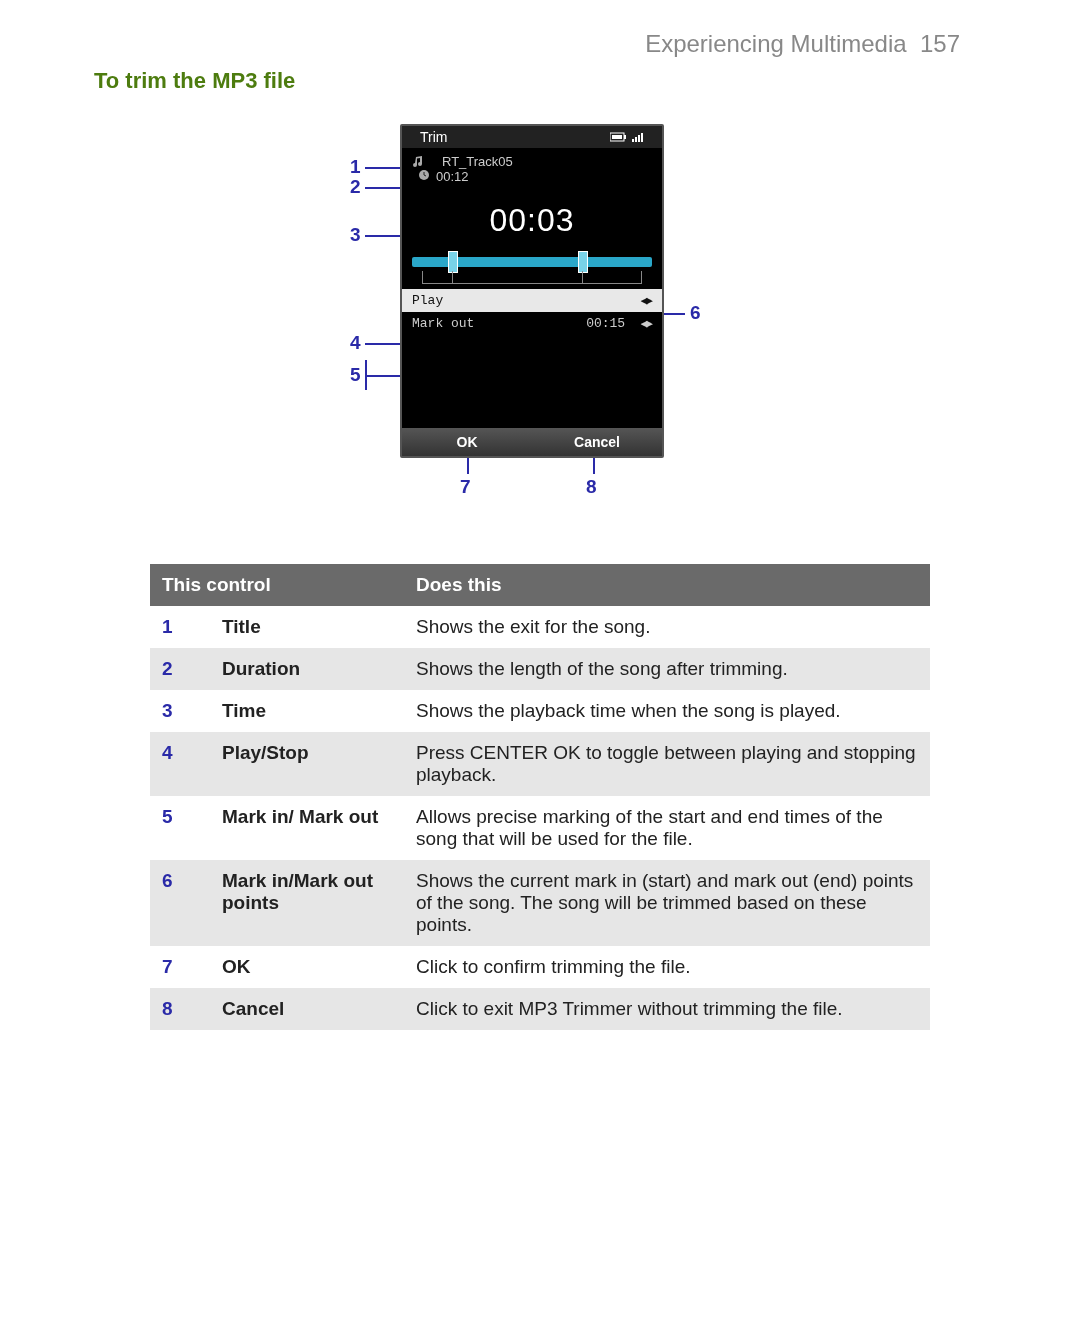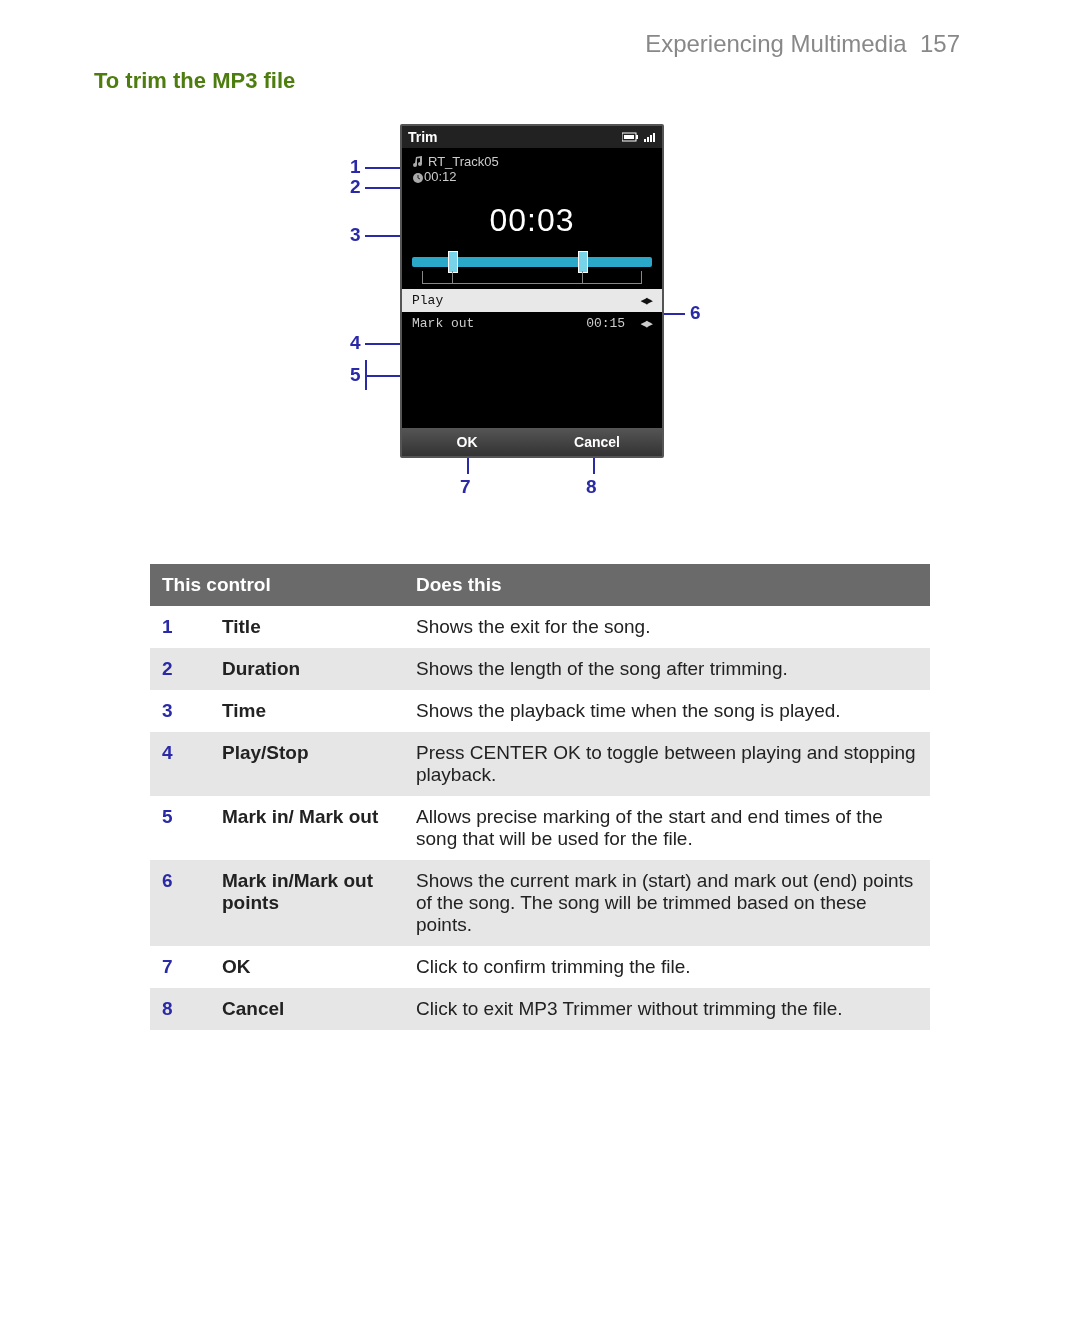--- a/index.html
+++ b/index.html
@@ -40,42 +40,43 @@
     border: 2px solid #555;
     border-radius: 2px;
     overflow: hidden;
     color: #ccc;
     font-size: 13px;
   }
   .phone .status-bar {
     display: flex;
     justify-content: space-between;
     align-items: center;
-    padding: 3px 6px;
+    padding: 3px 18px;
     background: #222;
-    font-weight: bold;
+    font-weight: normal;
     color: #fff;
     font-size: 14px;
   }
   .phone .status-icons {
     display: flex;
     gap: 4px;
     align-items: center;
   }
   .phone .track-row {
     display: flex;
     align-items: center;
-    gap: 4px;
+    gap: 18px;
     padding: 6px 10px 0 10px;
     font-size: 13px;
   }
   .phone .dur-row {
     display: flex;
-    align-items: flex-end;
-    padding: 0 10px 4px 10px;
+    align-items: flex-start;
+    gap: 6px;
+    padding: 0 10px 4px 16px;
     font-size: 13px;
   }
   .phone .big-time {
     text-align: center;
     font-size: 32px;
     color: #fff;
     padding: 14px 0 10px 0;
     letter-spacing: 1px;
   }
   .phone .slider-area {

